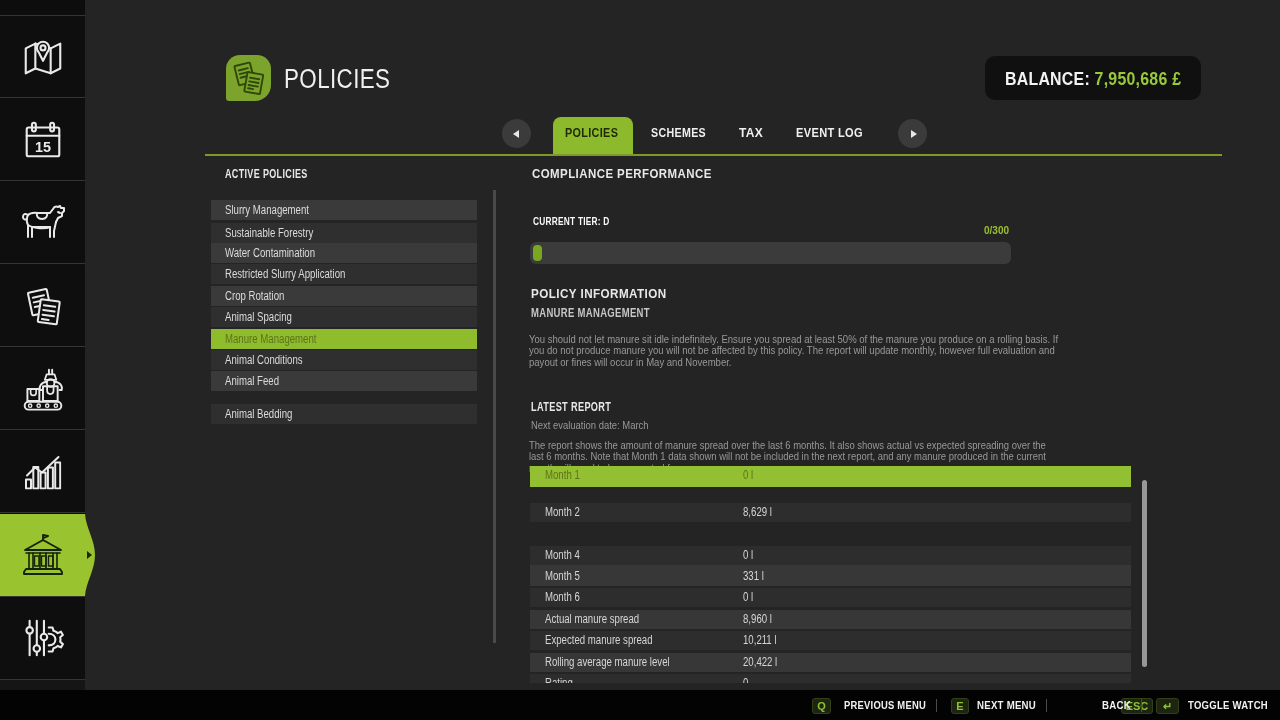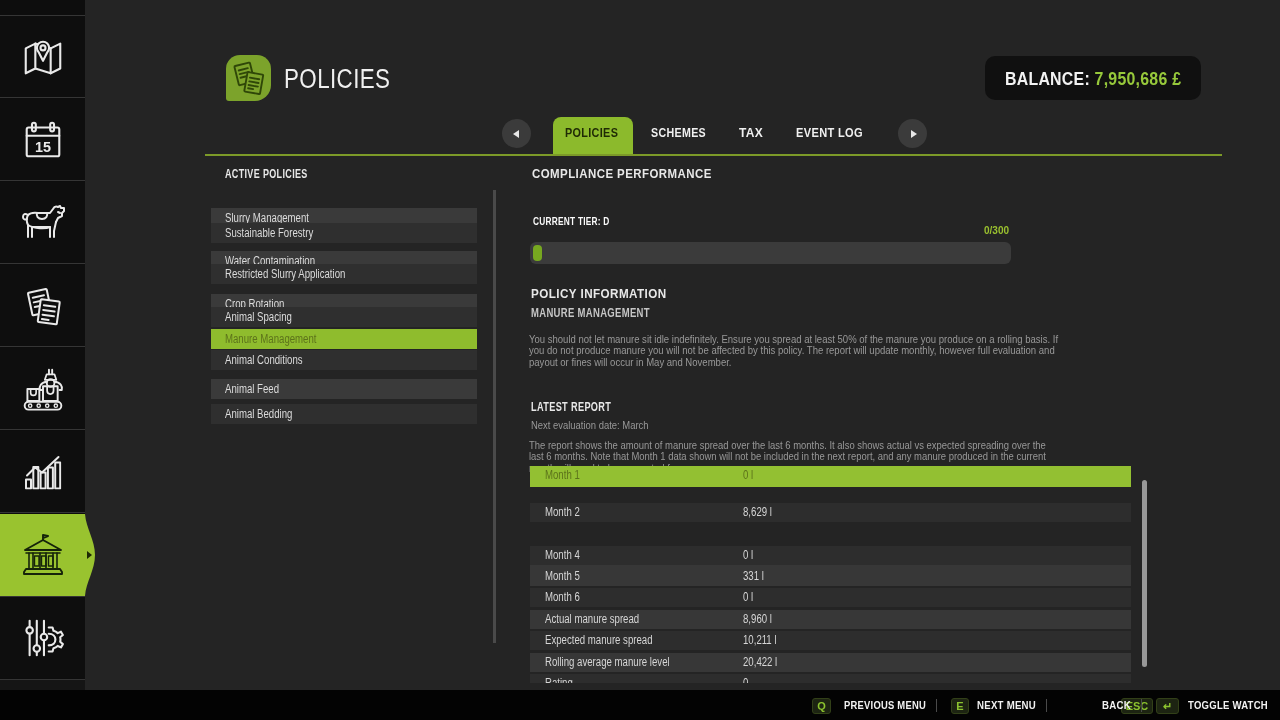--- a/index.html
+++ b/index.html
@@ -29,21 +29,21 @@
 #navR { left:898px; }
 #navR div { border-left:6px solid #e8e8e8; border-top:4px solid transparent; border-bottom:4px solid transparent; margin-left:1px; }
 #tabsel { left:553px; top:117px; width:80px; height:38px; background:#8cba2c; border-radius:8px 8px 0 0; }
 .tabt { position:absolute; top:117px; height:38px; line-height:32px; font-size:13px; font-weight:bold; color:#f0f0f0; letter-spacing:0.4px; transform:scaleX(0.8); transform-origin:0 0; white-space:nowrap; }
 #greenline { left:205px; top:154px; width:1017px; height:2px; background:#7c9a28; }
 
 
 #lp-title { left:225px; top:166px; font-size:13px; font-weight:bold; color:#e8e8e8; letter-spacing:0.5px; transform:scaleX(0.692); transform-origin:0 0; white-space:nowrap; }
 .lrow { position:absolute; left:211px; width:266px; height:20px; background:#2f2f2f; }
 .lrow span { position:absolute; left:14px; top:0; line-height:20px; font-size:12.5px; color:#dcdcdc; transform:scaleX(0.77); transform-origin:0 0; white-space:nowrap; }
-.rA { background:#3a3a3a;margin-top:8px; }
+.rA { background:#3a3a3a; }
 .rSel { background:#8fbc2d; }
 .rSel span { color:#5c721b; }
 #lp-scroll { left:493px; top:190px; width:3px; height:453px; background:#4a4a4a; }
 
 
 .h1 { position:absolute; font-size:13px; font-weight:bold; color:#e8e8e8; letter-spacing:0.5px; transform:scaleX(0.9); transform-origin:0 0; white-space:nowrap; }
 .h2 { position:absolute; font-size:12px; font-weight:bold; color:#c6c6c6; letter-spacing:0.4px; transform:scaleX(0.85); transform-origin:0 0; white-space:nowrap; }
 .body { position:absolute; font-size:11px; color:#989898; line-height:11.6px; transform:scaleX(0.78); transform-origin:0 0; white-space:nowrap; }
 #tier { left:533px; top:215px; font-size:11px; font-weight:bold; color:#fafafa; letter-spacing:0.3px; transform:scaleX(0.758); transform-origin:0 0; white-space:nowrap; }
 #score { left:984px; top:224px; font-size:11px; font-weight:bold; color:#9ac02f; transform:scaleX(0.912); transform-origin:0 0; }

